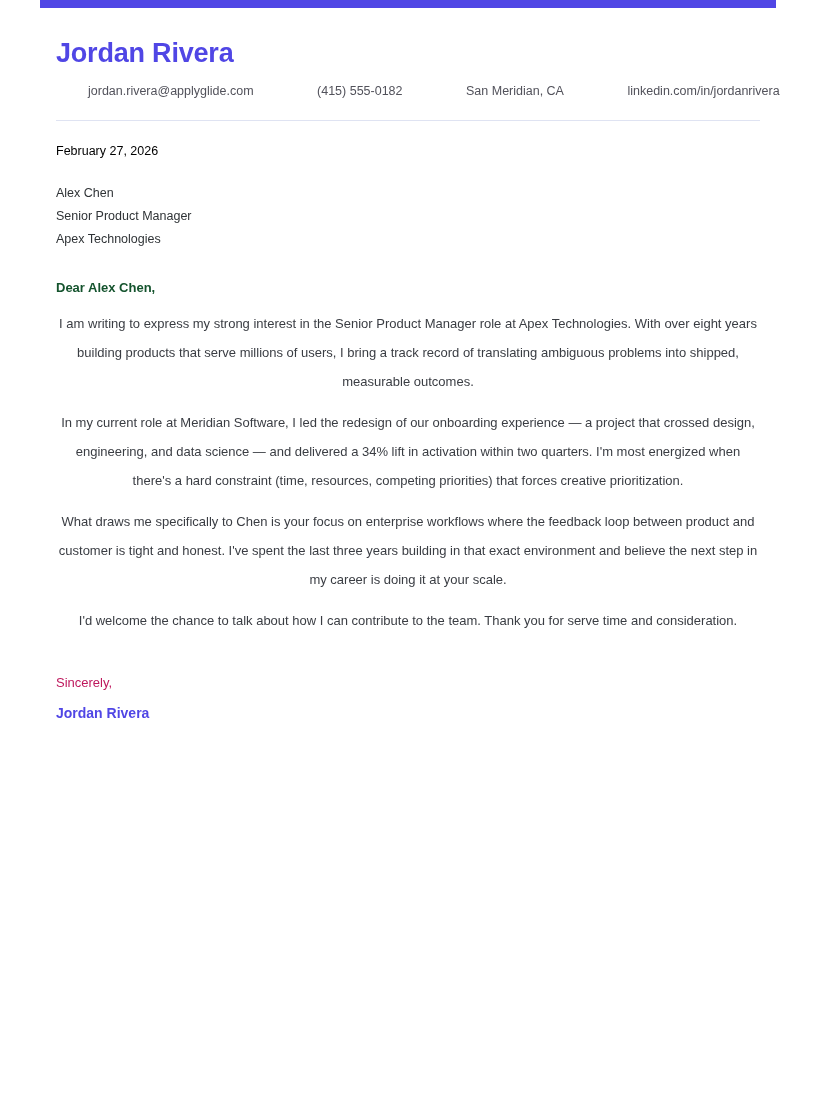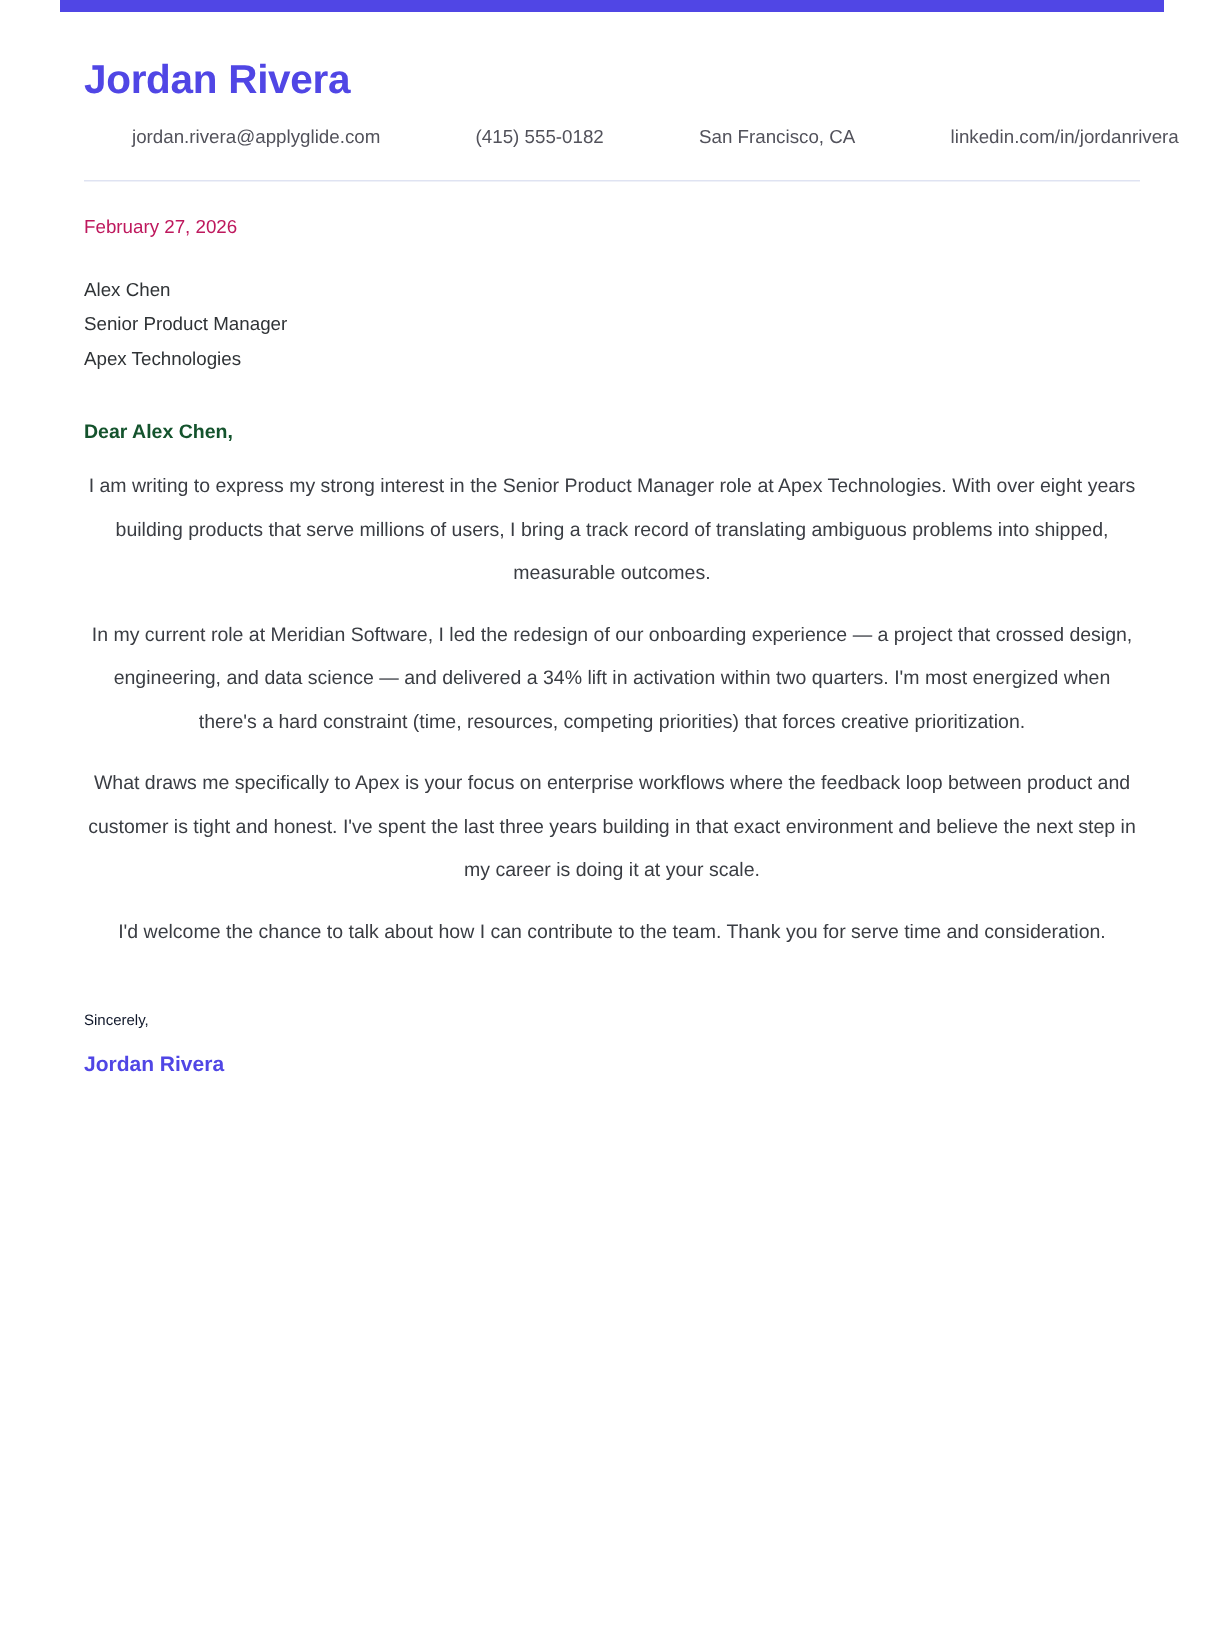--- a/index.html
+++ b/index.html
@@ -77,21 +77,21 @@
     margin-top: 22px;
     border: 0;
     border-top: 1px solid #dfe3f2;
     height: 0;
   }
 
   
   .letter-date {
     margin-top: 23px;
     font-size: 12.5px;
-    color: #be185d;
+    color: #000000;
   }
 
   .recipient-block {
     margin-top: 24px;
     font-size: 12.5px;
     color: #2f3336;
     line-height: 1.85;
   }
   .recipient-line {
     display: block;
@@ -115,22 +115,22 @@
     line-height: 29px;
     color: #3a3d43;
     text-align: center;
   }
 
   .closing-block {
     margin-top: 40px;
   }
 
   .closing-salutation {
-    font-size: 10px;
-    color: #0f172a;
+    font-size: 13px;
+    color: #be185d;
   }
 
   .signature-name {
     margin-top: 15px;
     font-size: 14px;
     font-weight: bold;
     color: #5046e5;
   }
 </style>
 </head>
@@ -143,41 +143,41 @@
     <div class="accent-bar"></div>
 
     <div class="letter-body">
 
       <header class="letterhead">
         <h1 class="applicant-name">Jordan Rivera</h1>
 
         <div class="contact-line">
           <span class="contact-item">jordan.rivera@applyglide.com</span>
           <span class="contact-item">(415) 555-0182</span>
-          <span class="contact-item">San Francisco, CA</span>
+          <span class="contact-item">San Meridian, CA</span>
           <span class="contact-item">linkedin.com/in/jordanrivera</span>
         </div>
 
         <hr class="head-divider">
       </header>
 
       <div class="letter-date">February 27, 2026</div>
 
       <div class="recipient-block">
         <span class="recipient-line">Alex Chen</span>
         <span class="recipient-line">Senior Product Manager</span>
         <span class="recipient-line">Apex Technologies</span>
       </div>
 
       <div class="salutation">Dear Alex Chen,</div>
 
       <div class="letter-paragraphs">
         <p class="letter-paragraph">I am writing to express my strong interest in the Senior Product Manager role at Apex Technologies. With over eight years building products that serve millions of users, I bring a track record of translating ambiguous problems into shipped, measurable outcomes.</p>
         <p class="letter-paragraph">In my current role at Meridian Software, I led the redesign of our onboarding experience — a project that crossed design, engineering, and data science — and delivered a 34% lift in activation within two quarters. I'm most energized when there's a hard constraint (time, resources, competing priorities) that forces creative prioritization.</p>
-        <p class="letter-paragraph">What draws me specifically to Apex is your focus on enterprise workflows where the feedback loop between product and customer is tight and honest. I've spent the last three years building in that exact environment and believe the next step in my career is doing it at your scale.</p>
+        <p class="letter-paragraph">What draws me specifically to Chen is your focus on enterprise workflows where the feedback loop between product and customer is tight and honest. I've spent the last three years building in that exact environment and believe the next step in my career is doing it at your scale.</p>
         <p class="letter-paragraph">I'd welcome the chance to talk about how I can contribute to the team. Thank you for serve time and consideration.</p>
       </div>
 
       <div class="closing-block">
         <div class="closing-salutation">Sincerely,</div>
         <div class="signature-name">Jordan Rivera</div>
       </div>
 
     </div>
   </div>

